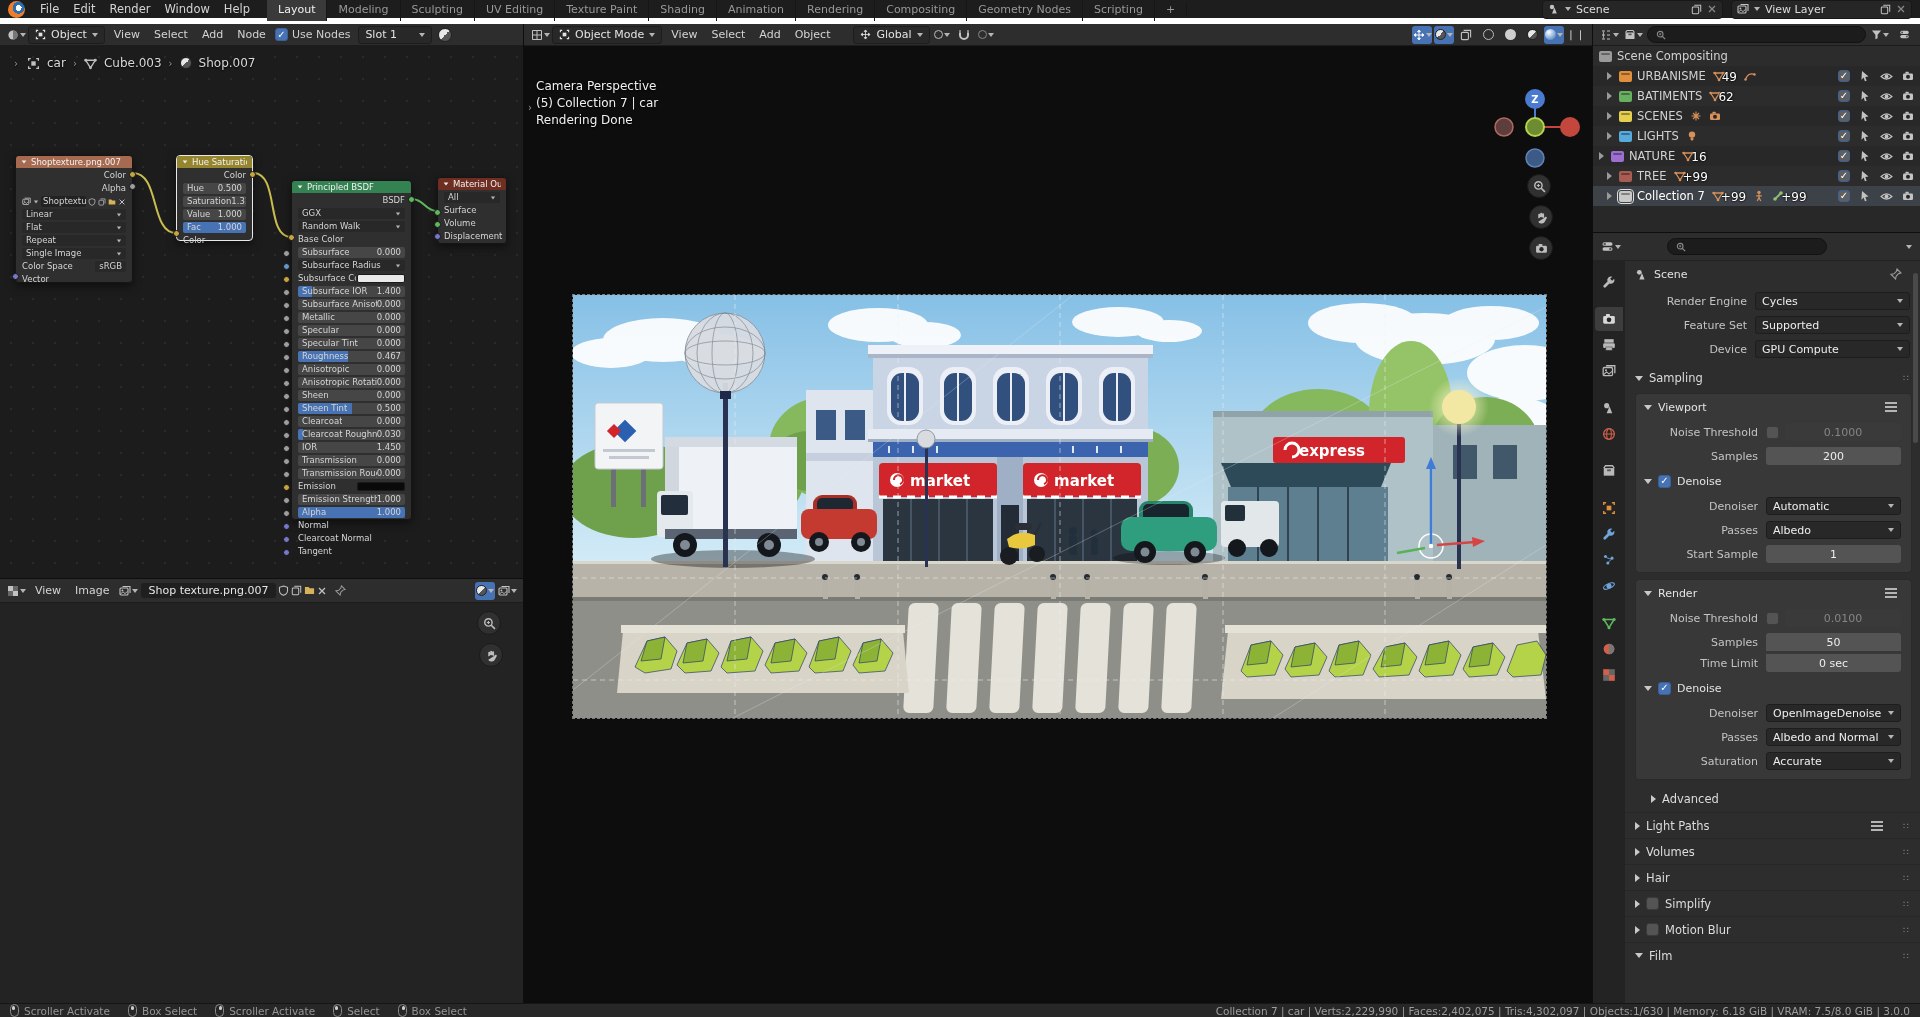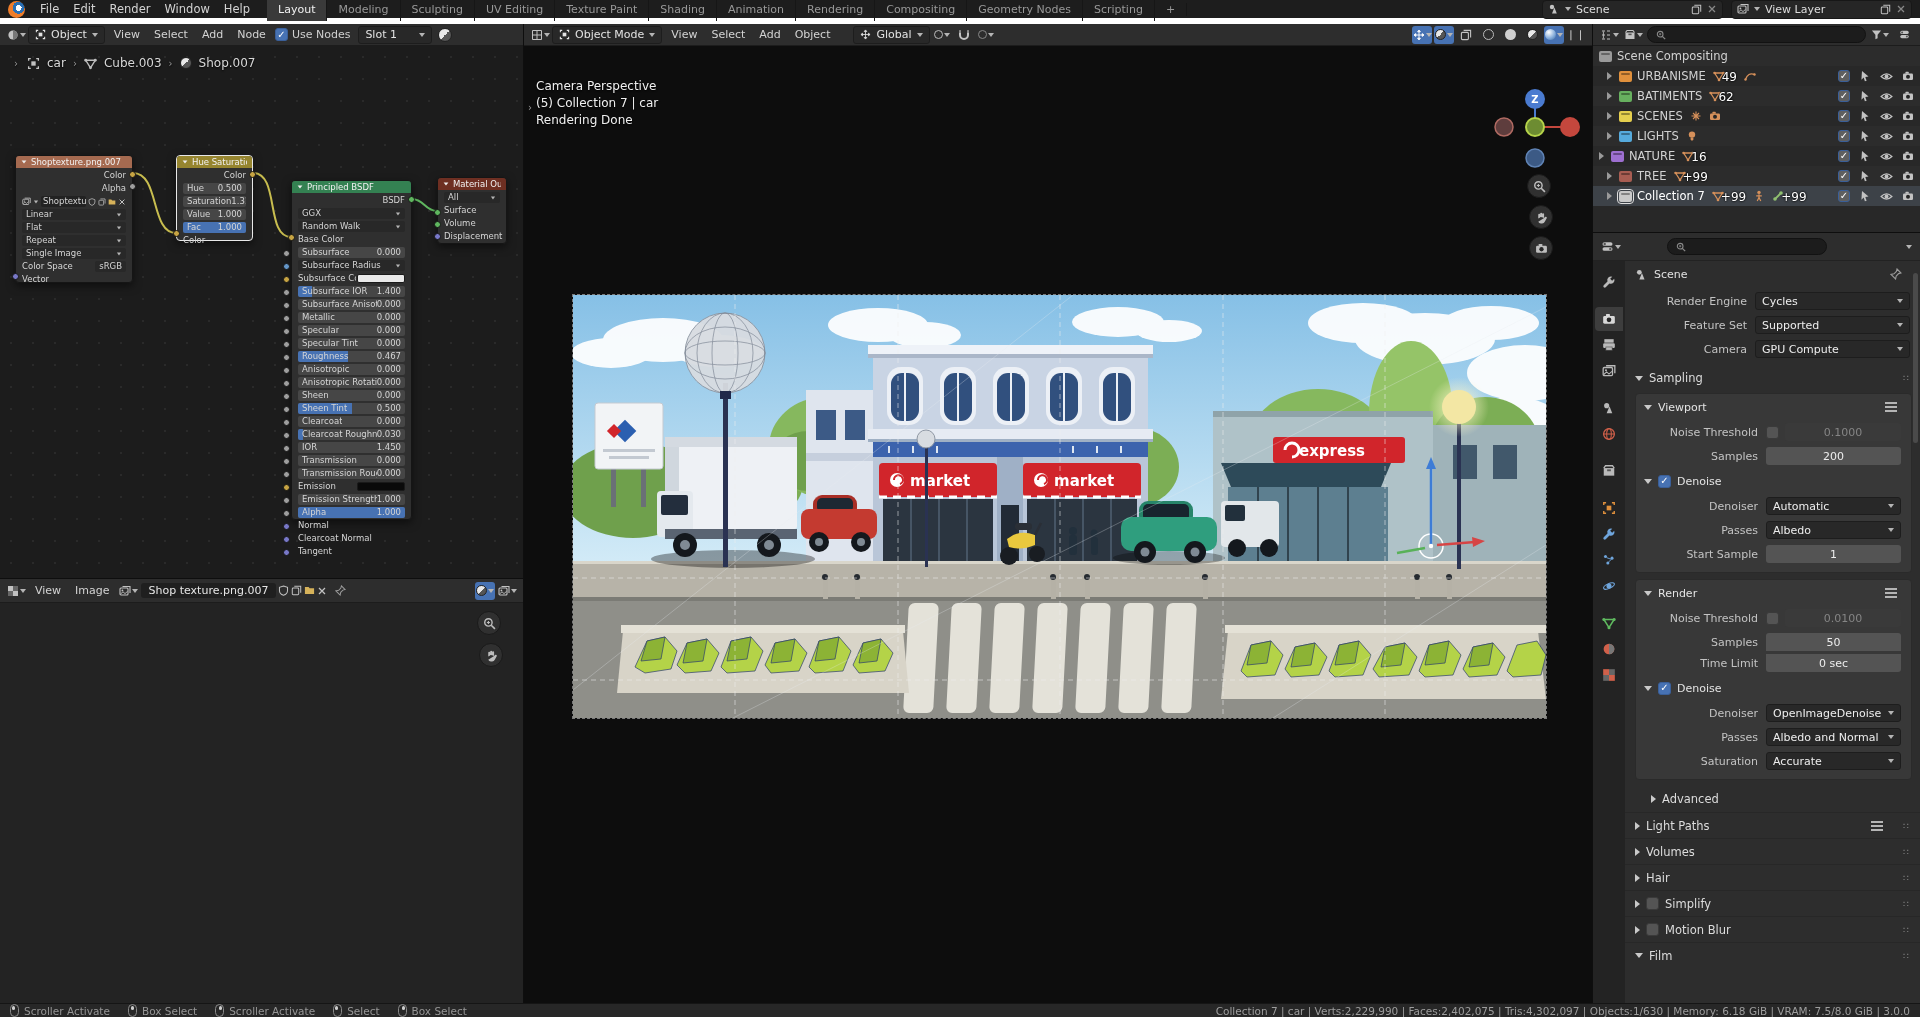--- a/index.html
+++ b/index.html
@@ -1645,21 +1645,21 @@
           </span>
         </div>
         <div class="prow">
           <label>Feature Set</label>
           <span class="pfield dd">
             <span>Supported</span>
             <span class="caret"></span>
           </span>
         </div>
         <div class="prow">
-          <label>Camera</label>
+          <label>Device</label>
           <span class="pfield dd">
             <span>GPU Compute</span>
             <span class="caret"></span>
           </span>
         </div>
       </div>
 
     <div class="psec" style="border-top:none;margin-top:6px">
       <span class="expander"></span>
         <span>Sampling</span>

